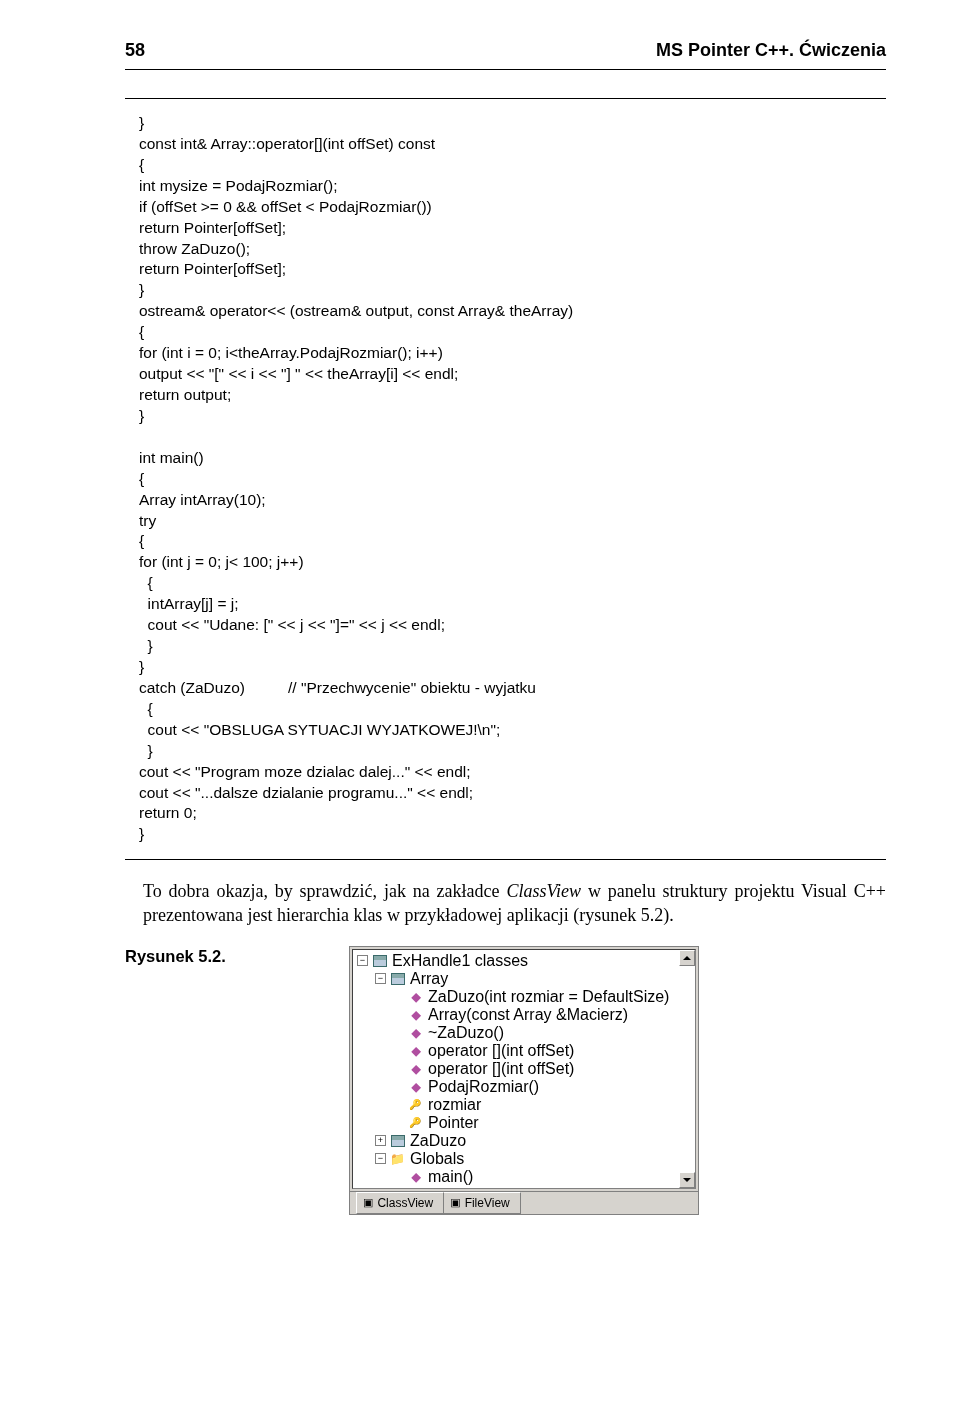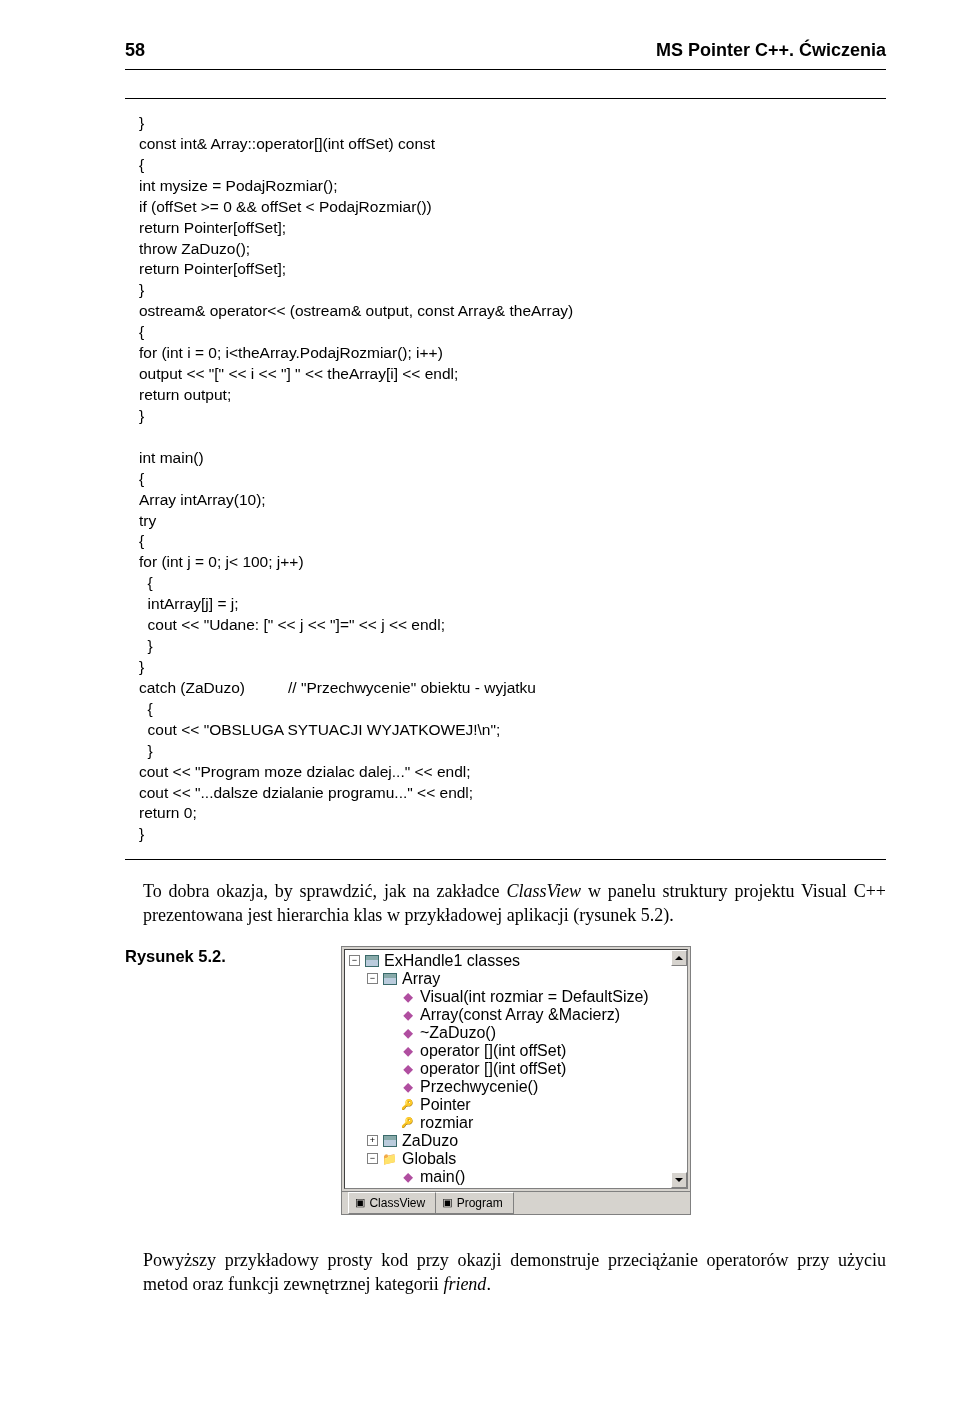--- a/index.html
+++ b/index.html
@@ -50,21 +50,21 @@
   .para {
     font-size: 18px;
     line-height: 1.32;
     text-align: justify;
     margin: 14px 0 18px 18px;
   }
   .para em { font-style: italic; }
   .fig-block {
     display: flex;
     align-items: flex-start;
-    gap: 16px;
+    gap: 24px;
     margin-bottom: 34px;
   }
   .fig-caption {
     width: 200px;
     font-size: 17px;
     line-height: 1.3;
   }
   .fig-label {
     font-family: Arial, Helvetica, sans-serif;
     font-weight: bold;
@@ -254,21 +254,21 @@
               <span class="sp"></span>
               <span class="exp">−</span>
               <span class="ico ico-class"></span>
               <span class="lbl">Array</span>
             </div>
             <div class="tree-row">
               <span class="sp"></span>
               <span class="sp"></span>
               <span class="noexp"></span>
               <span class="ico ico-fn"></span>
-              <span class="lbl">Visual(int rozmiar = DefaultSize)</span>
+              <span class="lbl">ZaDuzo(int rozmiar = DefaultSize)</span>
             </div>
             <div class="tree-row">
               <span class="sp"></span>
               <span class="sp"></span>
               <span class="noexp"></span>
               <span class="ico ico-fn"></span>
               <span class="lbl">Array(const Array &amp;Macierz)</span>
             </div>
             <div class="tree-row">
               <span class="sp"></span>
@@ -289,35 +289,35 @@
               <span class="sp"></span>
               <span class="noexp"></span>
               <span class="ico ico-fn"></span>
               <span class="lbl">operator [](int offSet)</span>
             </div>
             <div class="tree-row">
               <span class="sp"></span>
               <span class="sp"></span>
               <span class="noexp"></span>
               <span class="ico ico-fn"></span>
-              <span class="lbl">Przechwycenie()</span>
+              <span class="lbl">PodajRozmiar()</span>
+            </div>
+            <div class="tree-row">
+              <span class="sp"></span>
+              <span class="sp"></span>
+              <span class="noexp"></span>
+              <span class="ico ico-key"></span>
+              <span class="lbl">rozmiar</span>
             </div>
             <div class="tree-row">
               <span class="sp"></span>
               <span class="sp"></span>
               <span class="noexp"></span>
               <span class="ico ico-key"></span>
               <span class="lbl">Pointer</span>
-            </div>
-            <div class="tree-row">
-              <span class="sp"></span>
-              <span class="sp"></span>
-              <span class="noexp"></span>
-              <span class="ico ico-key"></span>
-              <span class="lbl">rozmiar</span>
             </div>
             <div class="tree-row">
               <span class="sp"></span>
               <span class="exp">+</span>
               <span class="ico ico-class"></span>
               <span class="lbl">ZaDuzo</span>
             </div>
             <div class="tree-row">
               <span class="sp"></span>
               <span class="exp">−</span>
@@ -336,23 +336,20 @@
             <span class="arrow-down"></span>
           </div>
       </div>
       <div class="tabs" id="tabs-root">
           <div class="tab active">
             <span class="tabico">▣</span>
             <span>ClassView</span>
           </div>
           <div class="tab">
             <span class="tabico">▣</span>
-            <span>Program</span>
+            <span>FileView</span>
           </div>
         </div>
     </div>
   </div>
 
-  <p class="para">
-    <span>Powyższy przykładowy prosty kod przy okazji demonstruje przeciążanie operatorów przy użyciu metod oraz funkcji zewnętrznej kategorii </span><em>friend</em><span>.</span>
-  </p>
 
 </div>
 
 </body></html>

